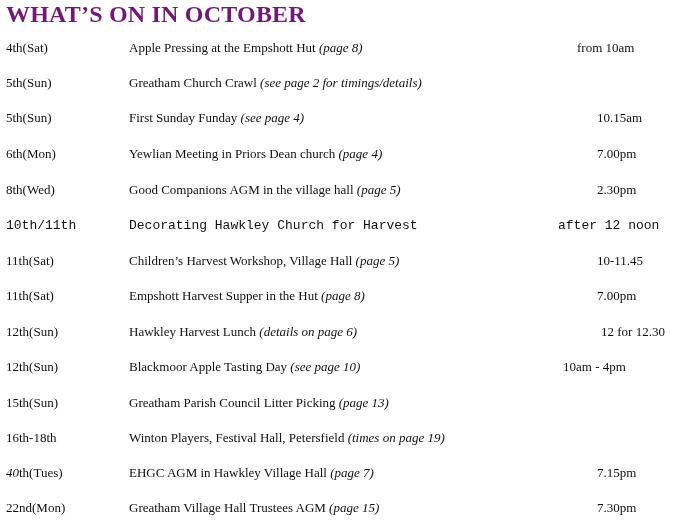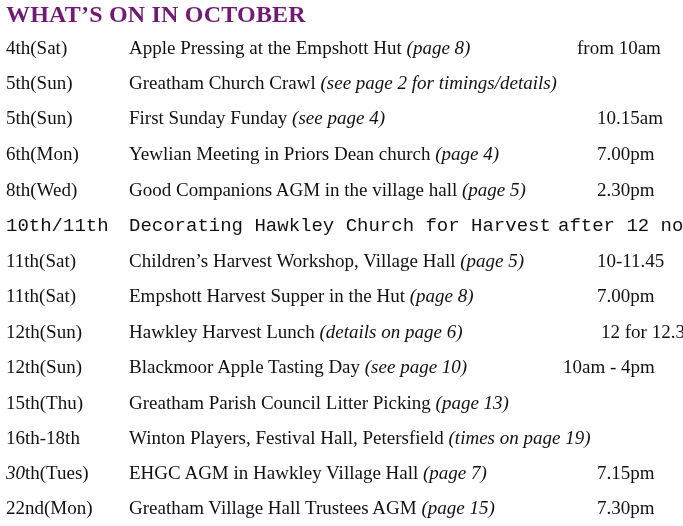--- a/index.html
+++ b/index.html
@@ -24,21 +24,21 @@
       letter-spacing: 0.2px;
       line-height: 28px;
       color: #701a75;
       white-space: nowrap;
     }
     .row {
       position: absolute;
       left: 0;
       width: 568px;
       height: 30px;
-      font-size: 19px;
+      font-size: 13px;
       line-height: 30px;
       white-space: nowrap;
     }
     .date {
       position: absolute;
       left: 6px;
       top: 0;
     }
     .event {
       position: absolute;
@@ -100,29 +100,29 @@
       <span class="date">12th(Sun)</span>
       <span class="event">Hawkley Harvest Lunch <i>(details on page 6)</i></span>
       <span class="time" style="left: 558px; margin-left: 43px;">12 for 12.30</span>
     </div>
     <div class="row" style="top: 352px;">
       <span class="date">12th(Sun)</span>
       <span class="event">Blackmoor Apple Tasting Day <i>(see page 10)</i></span>
       <span class="time" style="left: 563px;">10am - 4pm</span>
     </div>
     <div class="row" style="top: 388px;">
-      <span class="date">15th(Thu)</span>
+      <span class="date">15th(Sun)</span>
       <span class="event">Greatham Parish Council Litter Picking <i>(page 13)</i></span>
     </div>
     <div class="row" style="top: 423px;">
       <span class="date">16th-18th</span>
       <span class="event">Winton Players, Festival Hall, Petersfield <i>(times on page 19)</i></span>
     </div>
     <div class="row" style="top: 458px;">
-      <span class="date"><i>30</i>th(Tues)</span>
+      <span class="date"><i>40</i>th(Tues)</span>
       <span class="event">EHGC AGM in  Hawkley Village Hall <i>(page 7)</i></span>
       <span class="time" style="left: 597px;">7.15pm</span>
     </div>
     <div class="row" style="top: 493px;">
       <span class="date">22nd(Mon)</span>
       <span class="event">Greatham Village Hall Trustees AGM <i>(page 15)</i></span>
       <span class="time" style="left: 597px;">7.30pm</span>
     </div>
   </div>
 

